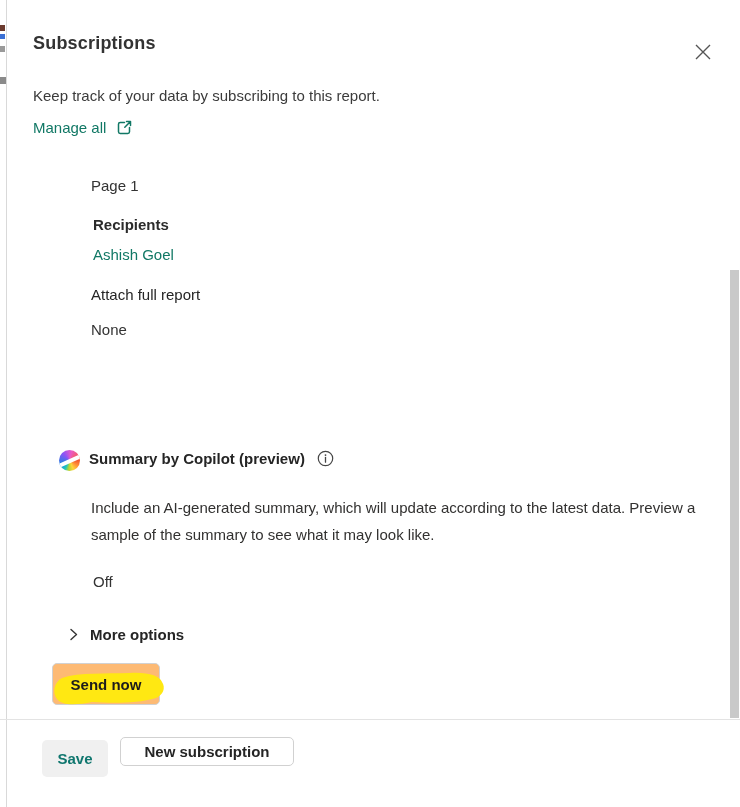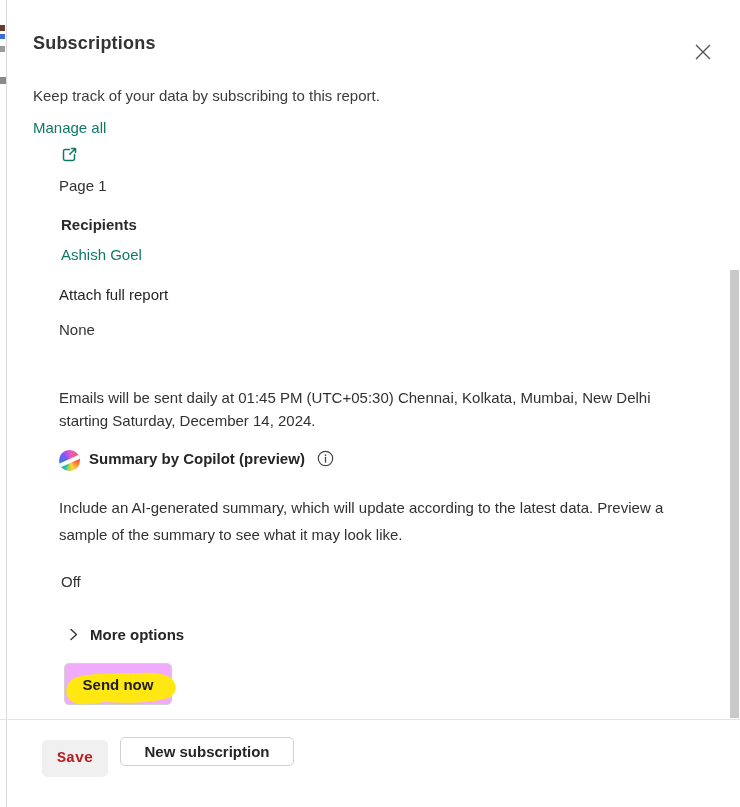--- a/index.html
+++ b/index.html
@@ -7,46 +7,46 @@
   body { font-family:"Liberation Sans","DejaVu Sans",sans-serif; color:#323130; }
   .panel { position:relative; width:740px; height:807px; background:#fff; }
 
   
   .edge-line { position:absolute; left:6px; top:0; width:1px; height:807px; background:#d9d9d9; }
   .speck { position:absolute; left:0; }
 
   .title { position:absolute; left:33px; top:33px; font-size:18px; font-weight:600; color:#333333; letter-spacing:.2px; }
   .close-btn { position:absolute; left:691px; top:40px; width:24px; height:24px; background:none; border:none; cursor:pointer; display:flex; align-items:center; justify-content:center; }
   .subtitle { position:absolute; left:33px; top:87px; font-size:15px; color:#3b3b3b; }
-  .manage-all { position:absolute; left:33px; top:119px; font-size:15px; color:#117865; display:flex; align-items:center; gap:10px; cursor:pointer; text-decoration:none;flex-direction:column; }
+  .manage-all { position:absolute; left:33px; top:119px; font-size:15px; color:#117865; display:flex; align-items:center; gap:10px; cursor:pointer; text-decoration:none; }
   .manage-all svg { flex:0 0 auto; }
 
   .content { position:absolute; left:0; top:160px; width:740px; height:559px; }
 
-  .txt { position:absolute; font-size:15px; color:#333333; }
+  .txt { position:absolute; font-size:15px; color:#333333;margin-left:32px; }
   .lbl-semibold { font-weight:600; color:#2b2b2b; }
   .lbl-bold { font-weight:400; color:#252525; }
   .link-teal { color:#117865; cursor:pointer; }
   .para { line-height:23px; color:#323130; }
 
   .copilot-row { position:absolute; left:59px; top:290px; display:flex; align-items:flex-start; gap:9px; }
   .copilot-logo { width:21px; height:21px; border-radius:50%;
      background:conic-gradient(from 210deg, #19c5c0, #2a7de1 12%, #8b54f7 30%, #e959c5 45%, #f25c7e 55%, #f0502f 65%, #ff8c37 75%, #ffd43d 85%, #b7d332 93%, #19c5c0);
      position:relative; overflow:hidden; }
   .copilot-logo::after { content:""; position:absolute; left:-4px; top:9px; width:30px; height:4px; background:#fff; transform:rotate(-24deg); border-radius:2px; }
   .copilot-label { font-size:15px; font-weight:700; color:#252525; }
 
   .more-options { position:absolute; left:68px; top:466px; display:flex; align-items:center; gap:11px; cursor:pointer; background:none; border:none; font-size:15px; font-weight:600; color:#252525; font-family:inherit; }
 
-  .send-now { position:absolute; left:64px; top:503px; width:108px; height:42px; background:#f0abfc; border:1px solid #d1d1d1; border-radius:5px; cursor:pointer; font-family:inherit; }
+  .send-now { position:absolute; left:52px; top:503px; width:108px; height:42px; background:#fdba74; border:1px solid #d1d1d1; border-radius:5px; cursor:pointer; font-family:inherit; }
   .send-now .hl { position:absolute; left:-3px; top:4px; overflow:visible; pointer-events:none; }
   .send-now .send-label { position:relative; z-index:2; font-size:15px; font-weight:700; color:#1c1c1c; }
 
   .footer-divider { position:absolute; left:0; top:719px; width:740px; height:1px; background:#e3e3e3; }
-  .save-btn { position:absolute; left:42px; top:740px; width:66px; height:37px; background:#f0f0f0; border:none; border-radius:5px; font-family:Liberation Mono, monospace; font-size:15px; font-weight:600; color:#b91c1c; cursor:default; }
+  .save-btn { position:absolute; left:42px; top:740px; width:66px; height:37px; background:#f0f0f0; border:none; border-radius:5px; font-family:Liberation Sans, sans-serif; font-size:15px; font-weight:600; color:#0f766e; cursor:default; }
   .new-sub-btn { position:absolute; left:120px; top:737px; width:174px; height:29px; background:#fff; border:1px solid #d1d1d1; border-radius:5px; font-family:inherit; font-size:15px; font-weight:600; color:#252525; cursor:pointer; }
 
   .scrollbar-thumb { position:absolute; left:730px; top:270px; width:9px; height:448px; background:#c9c9c9; }
 </style>
 </head>
 <body>
 
 <div class="panel">
 
   <div class="edge-line"></div>
@@ -80,21 +80,20 @@
   <div class="content">
 
     <div class="txt" style="left:59px; top:17px;">Page 1</div>
 
     <div class="txt lbl-semibold" style="left:61px; top:56px;">Recipients</div>
     <div class="txt link-teal" style="left:61px; top:86px;">Ashish Goel</div>
 
     <div class="txt lbl-bold" style="left:59px; top:126px;">Attach full report</div>
     <div class="txt" style="left:59px; top:161px;">None</div>
 
-    <div class="txt para" style="left:59px; top:226px; width:634px;">Emails will be sent daily at 01:45 PM (UTC+05:30) Chennai, Kolkata, Mumbai, New Delhi starting Saturday, December 14, 2024.</div>
 
     <div class="copilot-row">
       <span class="copilot-logo"></span>
       <span class="copilot-label">Summary by Copilot (preview)</span>
       <span style="display:flex; margin-left:3px;">
         <svg width="17" height="17" viewBox="0 0 17 17" fill="none">
           <circle cx="8.5" cy="8.5" r="7.2" stroke="#444" stroke-width="1.2"></circle>
           <circle cx="8.5" cy="5.1" r="0.9" fill="#444"></circle>
           <path d="M8.5 7.5 V12.2" stroke="#444" stroke-width="1.3" stroke-linecap="round"></path>
         </svg>

